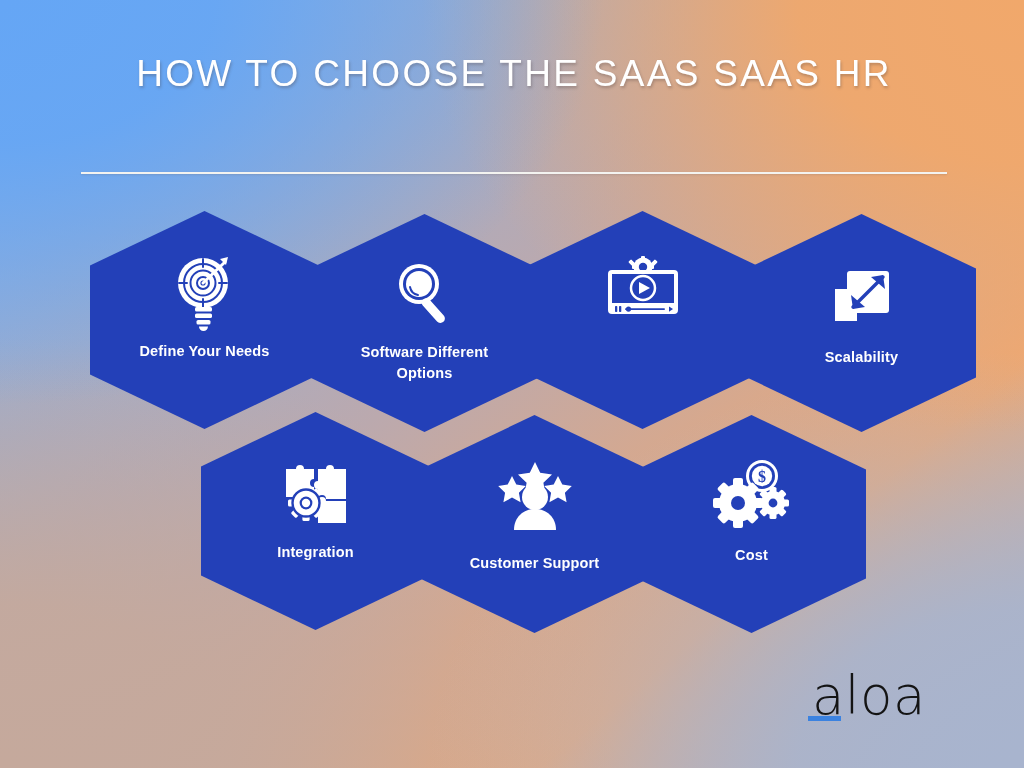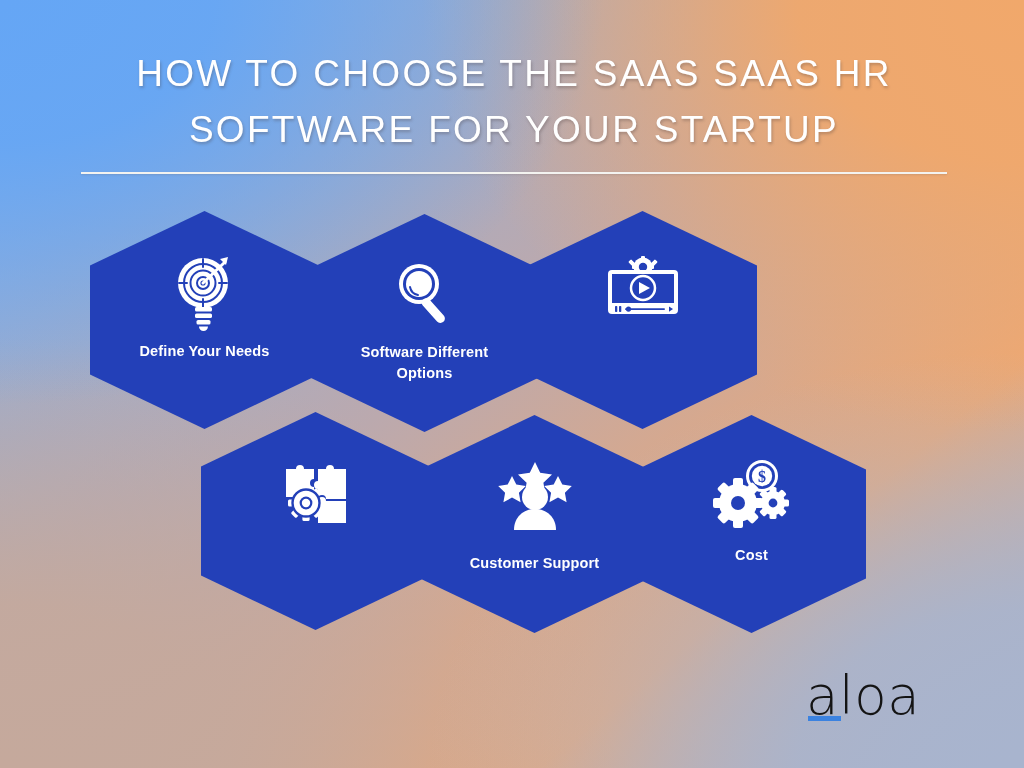--- a/index.html
+++ b/index.html
@@ -107,38 +107,38 @@
     width: 120px;
     height: 62px;
   }
   .logo-text {
     font-family: "DejaVu Sans", sans-serif;
     font-size: 53px;
     font-weight: 300;
     color: #141414;
     letter-spacing: 0.5px;
     line-height: 56px;
+    text-align: right;
   }
   .logo-underline {
     position: absolute;
     left: 2px;
     top: 48px;
     width: 33px;
     height: 5px;
     background: #3b82e0;
   }
 </style>
 </head>
 <body>
 
 <div id="canvas">
 
   <div class="title">
     <span class="title-line">HOW TO CHOOSE THE SAAS SAAS HR</span>
-    <span class="title-line">SOFTWARE FOR YOUR STARTUP</span>
   </div>
   <div class="title-rule"></div>
 
   <div class="hex" id="hex-1">
     <div class="icon-wrap">
       <svg width="70" height="78" viewBox="0 0 70 78">
         <g fill="none" stroke="#ffffff" stroke-width="3">
           <circle cx="33" cy="30" r="25" fill="#ffffff" stroke="none"></circle>
         </g>
         <g fill="none" stroke="#2340b8" stroke-width="2">
@@ -205,20 +205,35 @@
           <rect x="14" y="50" width="2.3" height="6" rx="0.8"></rect>
           <rect x="18" y="50" width="2.3" height="6" rx="0.8"></rect>
           <rect x="24" y="52.2" width="40" height="1.8" rx="0.9"></rect>
           <circle cx="27.5" cy="53.1" r="2.6"></circle>
           <path d="M68 50.5 l4 2.6 l-4 2.6 z"></path>
         </g>
       </svg>
     </div>
   </div>
 
+  <div class="hex" id="hex-4">
+    <div class="icon-wrap">
+      <svg width="70" height="70" viewBox="0 0 70 70">
+        <path d="M8 40 h14 v-14 h0 v0 h-14 z M8 40 h22 v18 h-22 z" fill="#ffffff"></path>
+        <rect x="8" y="40" width="22" height="18" rx="3" fill="#ffffff"></rect>
+        <rect x="20" y="8" width="42" height="42" rx="3" fill="#ffffff"></rect>
+        <g stroke="#2340b8" stroke-width="3.4" stroke-linecap="round">
+          <line x1="26" y1="44" x2="56" y2="14"></line>
+        </g>
+        <path d="M56 12 L58 26 L44 14 Z" fill="#2340b8"></path>
+        <path d="M26 46 L24 32 L38 44 Z" fill="#2340b8"></path>
+      </svg>
+    </div>
+    <div class="hex-label">Scalability</div>
+  </div>
 
   <div class="hex" id="hex-5">
     <div class="icon-wrap">
       <svg width="72" height="72" viewBox="0 0 72 72">
         <g fill="#ffffff">
 
           <path d="M6 12 h10 a4 4 0 0 1 8 0 h10 v10 a4 4 0 0 0 0 8 v10 H24 a4 4 0 0 0 0 -8 a4 4 0 0 0 -0 8 H6 z"></path>
 
           <path d="M38 12 h8 a4 4 0 0 1 8 0 h12 v30 H46 a4 4 0 0 0 -8 0 V32 a4 4 0 0 1 0 -8 z"></path>
 
@@ -234,20 +249,21 @@
           <rect x="22.4" y="28" width="7.2" height="9" rx="1.5" transform="rotate(45 26 46)"></rect>
           <rect x="22.4" y="55" width="7.2" height="9" rx="1.5" transform="rotate(45 26 46)"></rect>
           <rect x="8" y="42.4" width="9" height="7.2" rx="1.5" transform="rotate(45 26 46)"></rect>
           <rect x="35" y="42.4" width="9" height="7.2" rx="1.5" transform="rotate(45 26 46)"></rect>
         </g>
         <circle cx="26" cy="46" r="13.5" fill="none" stroke="#2340b8" stroke-width="2.4"></circle>
         <circle cx="26" cy="46" r="6.4" fill="#2340b8"></circle>
         <circle cx="26" cy="46" r="4.2" fill="#ffffff"></circle>
       </svg>
     </div>
+    <div class="hex-label">Integration</div>
   </div>
 
   <div class="hex" id="hex-6">
     <div class="icon-wrap">
       <svg width="80" height="72" viewBox="0 0 80 72">
         <g fill="#ffffff">
           <path d="M40 2 l5.2 10.8 L57 14.4 l-8.6 8.4 2.1 11.9 L40 29 l-10.5 5.7 2.1 -11.9 L23 14.4 l11.8 -1.6 z"></path>
           <path d="M17 16 l4.3 8.6 9.5 1.3 -6.9 6.8 1.7 9.5 -8.6 -4.6 -8.6 4.6 1.7 -9.5 -6.9 -6.8 9.5 -1.3 z"></path>
           <path d="M63 16 l4.3 8.6 9.5 1.3 -6.9 6.8 1.7 9.5 -8.6 -4.6 -8.6 4.6 1.7 -9.5 -6.9 -6.8 9.5 -1.3 z"></path>
           <circle cx="40" cy="37" r="13"></circle>

